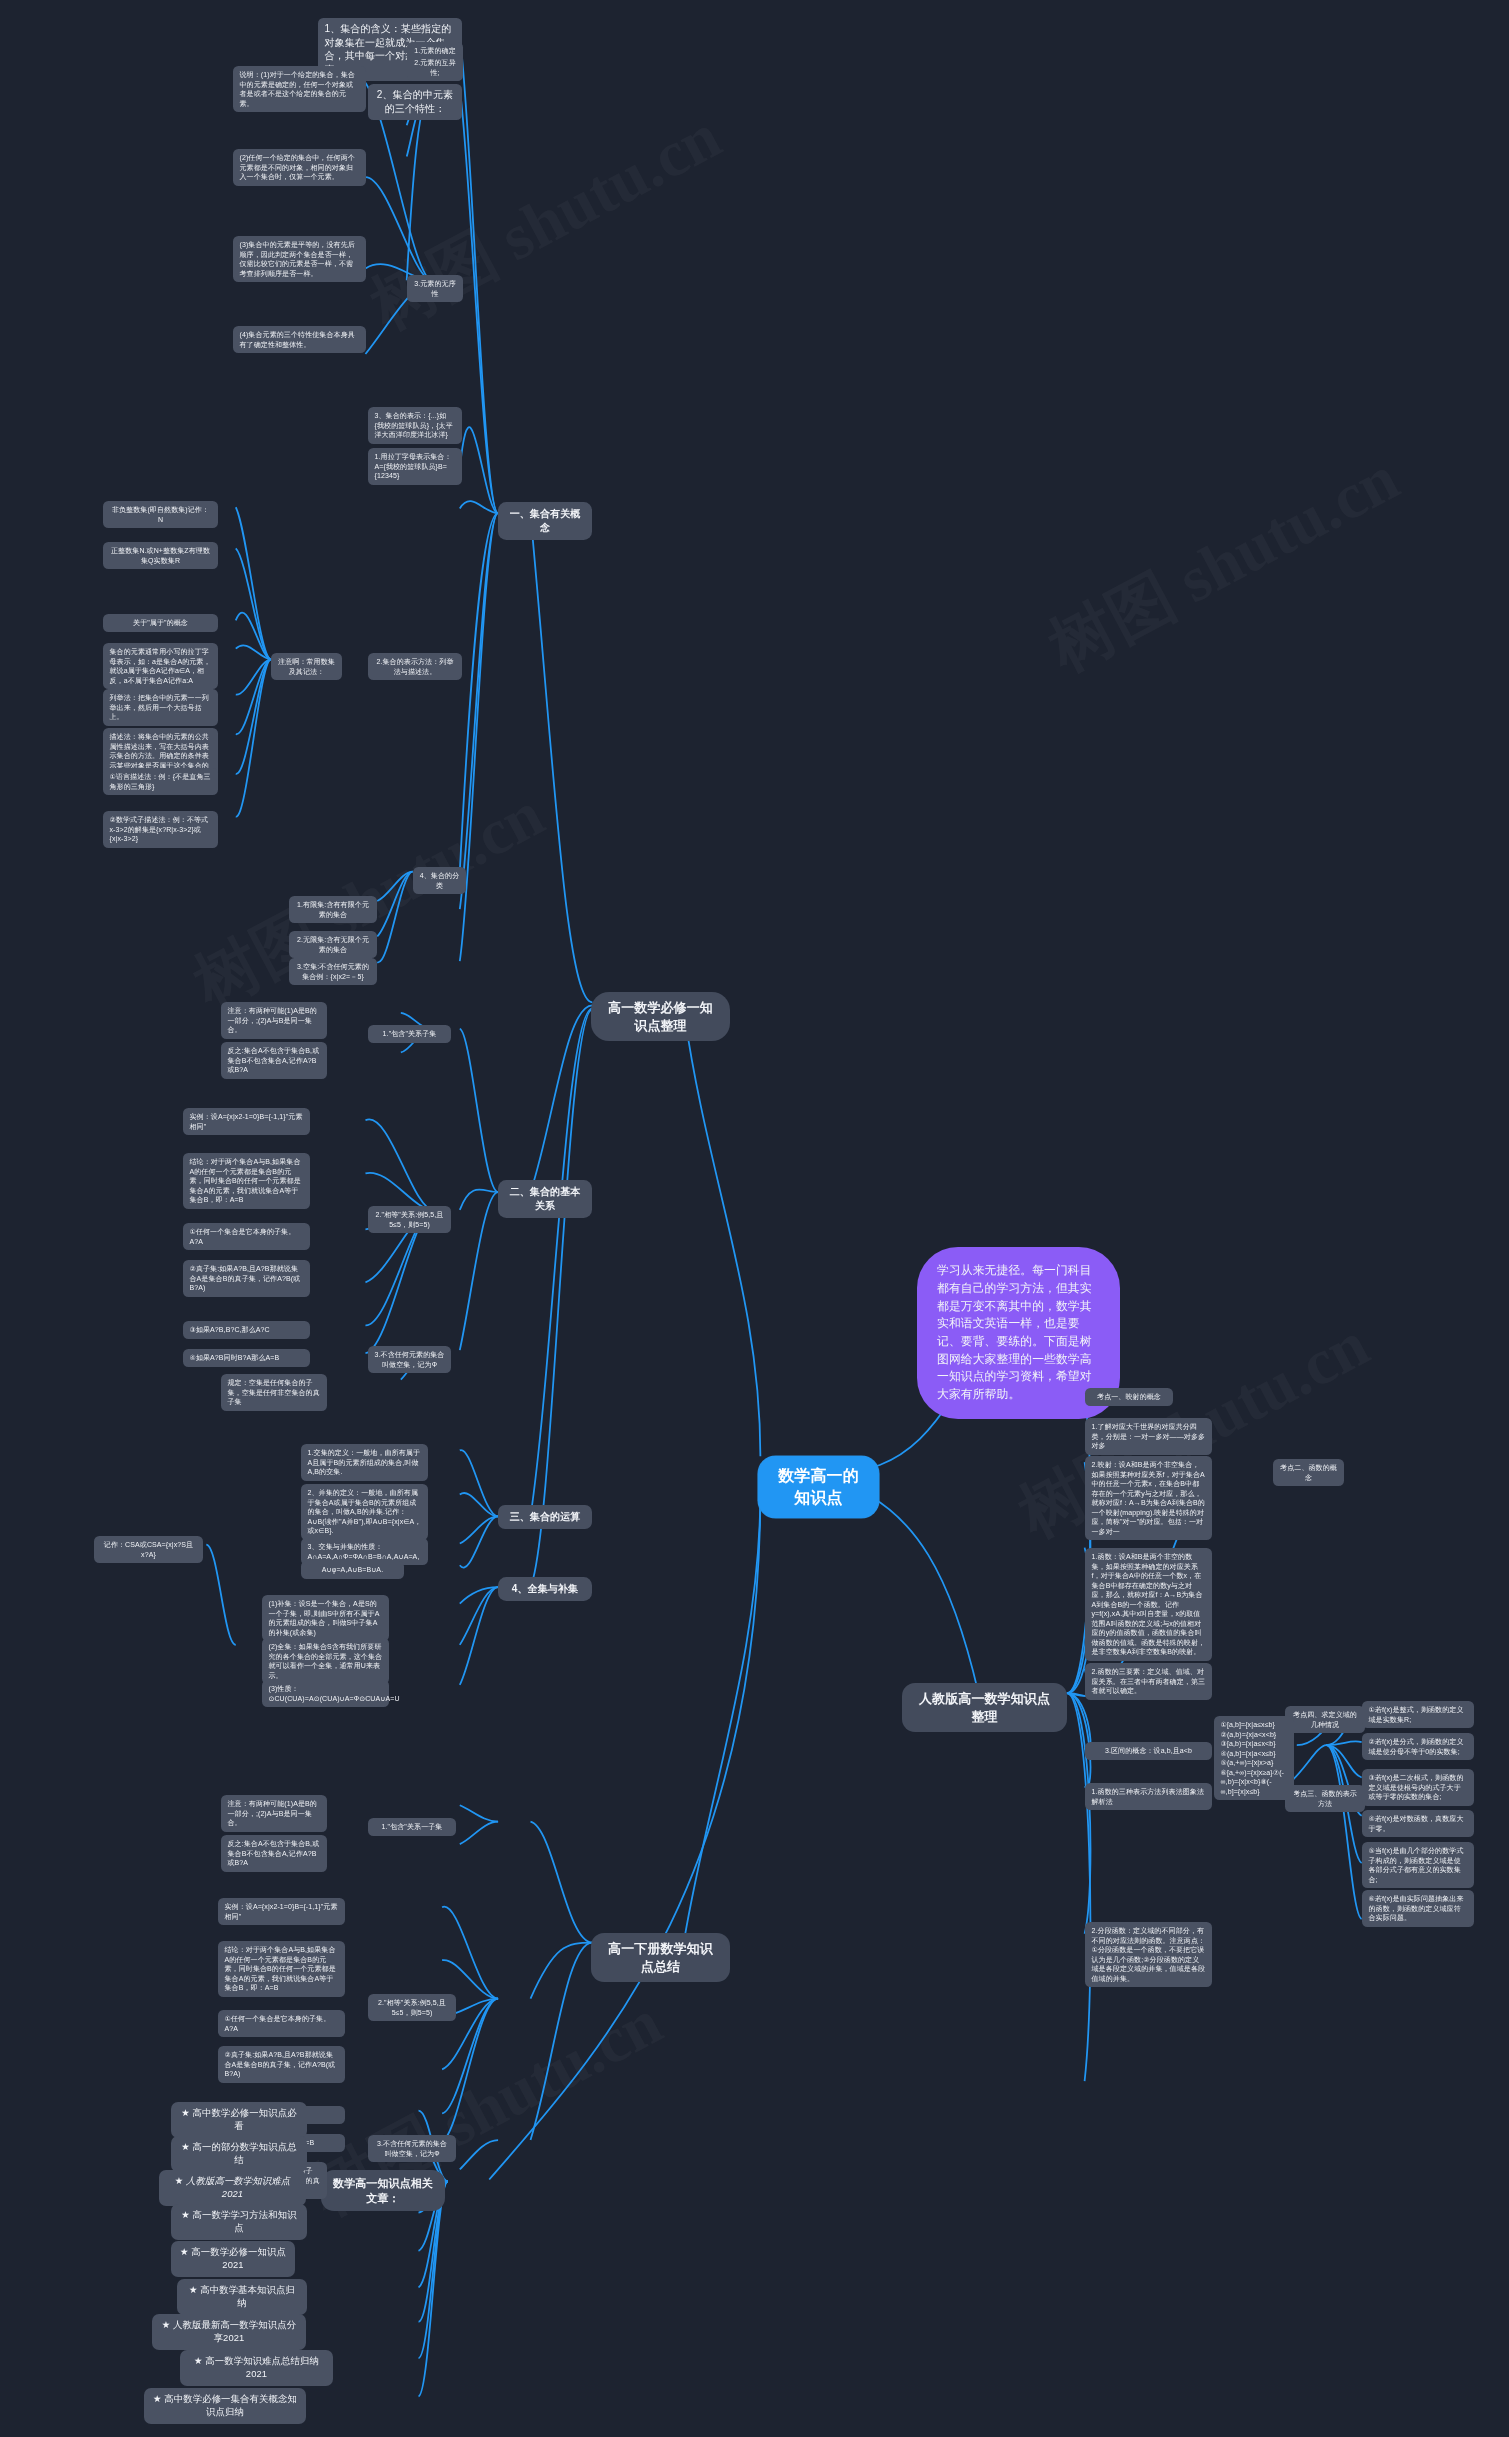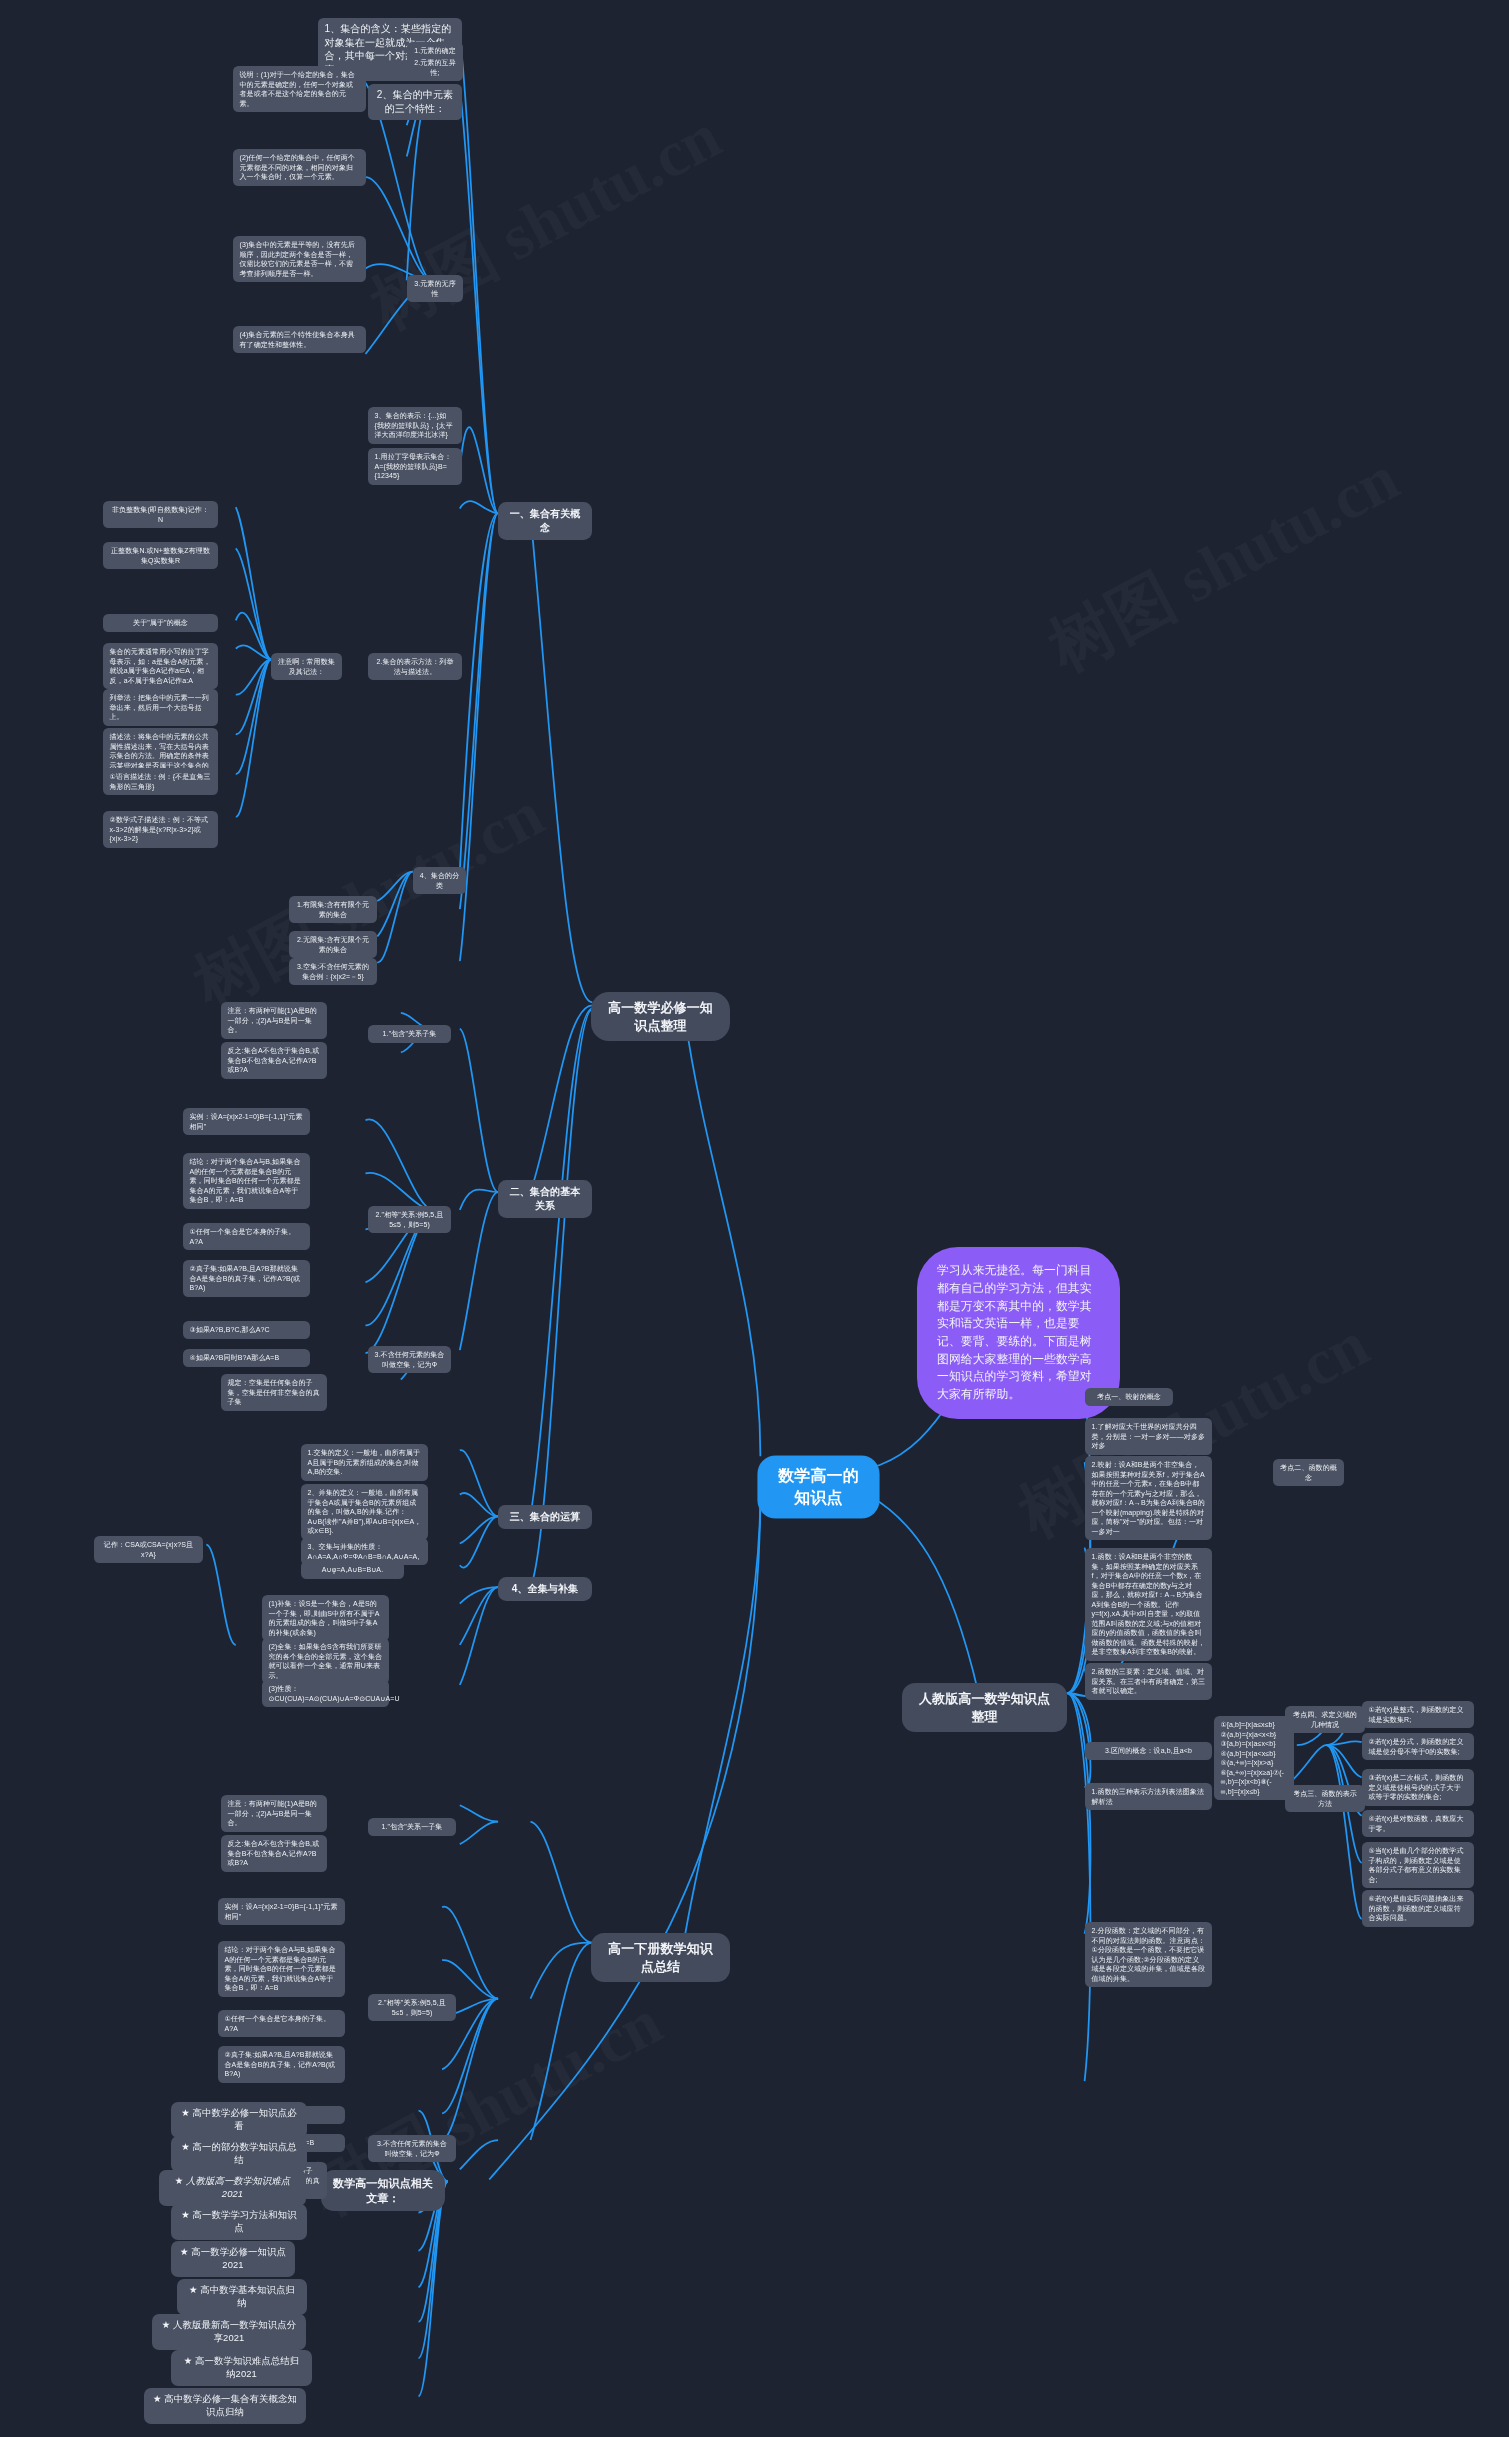--- a/index.html
+++ b/index.html
@@ -249,17 +249,17 @@
   <div class="node tiny" style="left:1362px;top:1842px;width:112px;">⑤当f(x)是由几个部分的数学式子构成的，则函数定义域是使各部分式子都有意义的实数集合;</div>
   <div class="node tiny" style="left:1362px;top:1890px;width:112px;">⑥若f(x)是由实际问题抽象出来的函数，则函数的定义域应符合实际问题。</div>
 
   <div class="node art" style="left:171px;top:2102px;width:136px;">★ 高中数学必修一知识点必看</div>
   <div class="node art" style="left:171px;top:2136px;width:136px;">★ 高一的部分数学知识点总结</div>
   <div class="node art" style="left:159px;top:2170px;width:147px;font-style:italic;">★ 人教版高一数学知识难点2021</div>
   <div class="node art" style="left:171px;top:2204px;width:136px;">★ 高一数学学习方法和知识点</div>
   <div class="node art" style="left:171px;top:2241px;width:124px;">★ 高一数学必修一知识点2021</div>
   <div class="node art" style="left:177px;top:2279px;width:130px;">★ 高中数学基本知识点归纳</div>
   <div class="node art" style="left:152px;top:2314px;width:154px;">★ 人教版最新高一数学知识点分享2021</div>
-  <div class="node art" style="left:171px;top:2350px;width:141px;">★ 高一数学知识难点总结归纳2021</div>
+  <div class="node art" style="left:180px;top:2350px;width:153px;">★ 高一数学知识难点总结归纳2021</div>
   <div class="node art" style="left:144px;top:2388px;width:162px;">★ 高中数学必修一集合有关概念知识点归纳</div>
 
 </div>
 
 
 </body></html>

